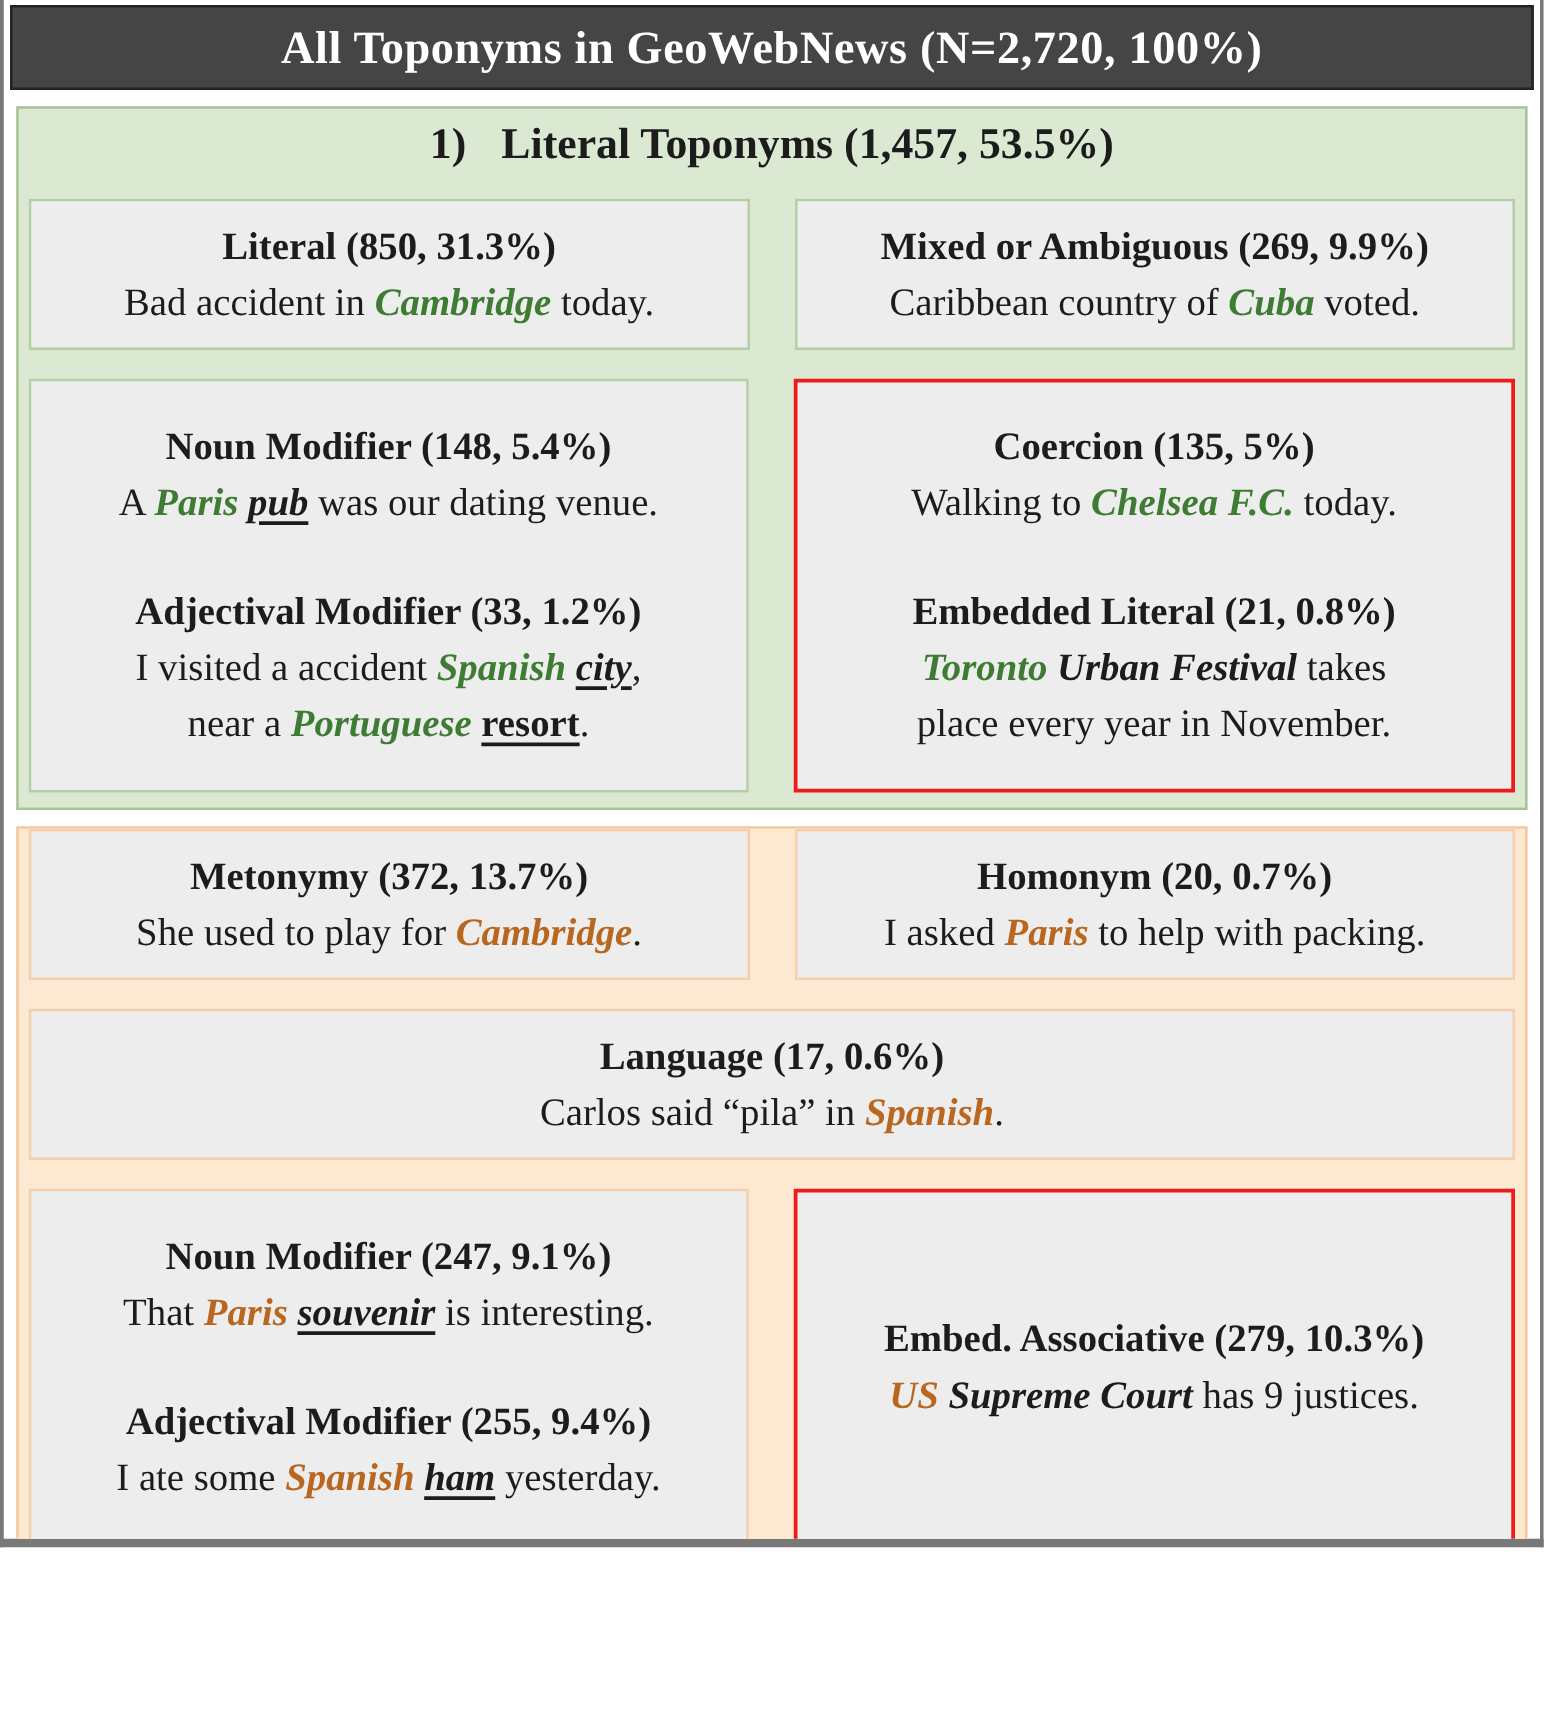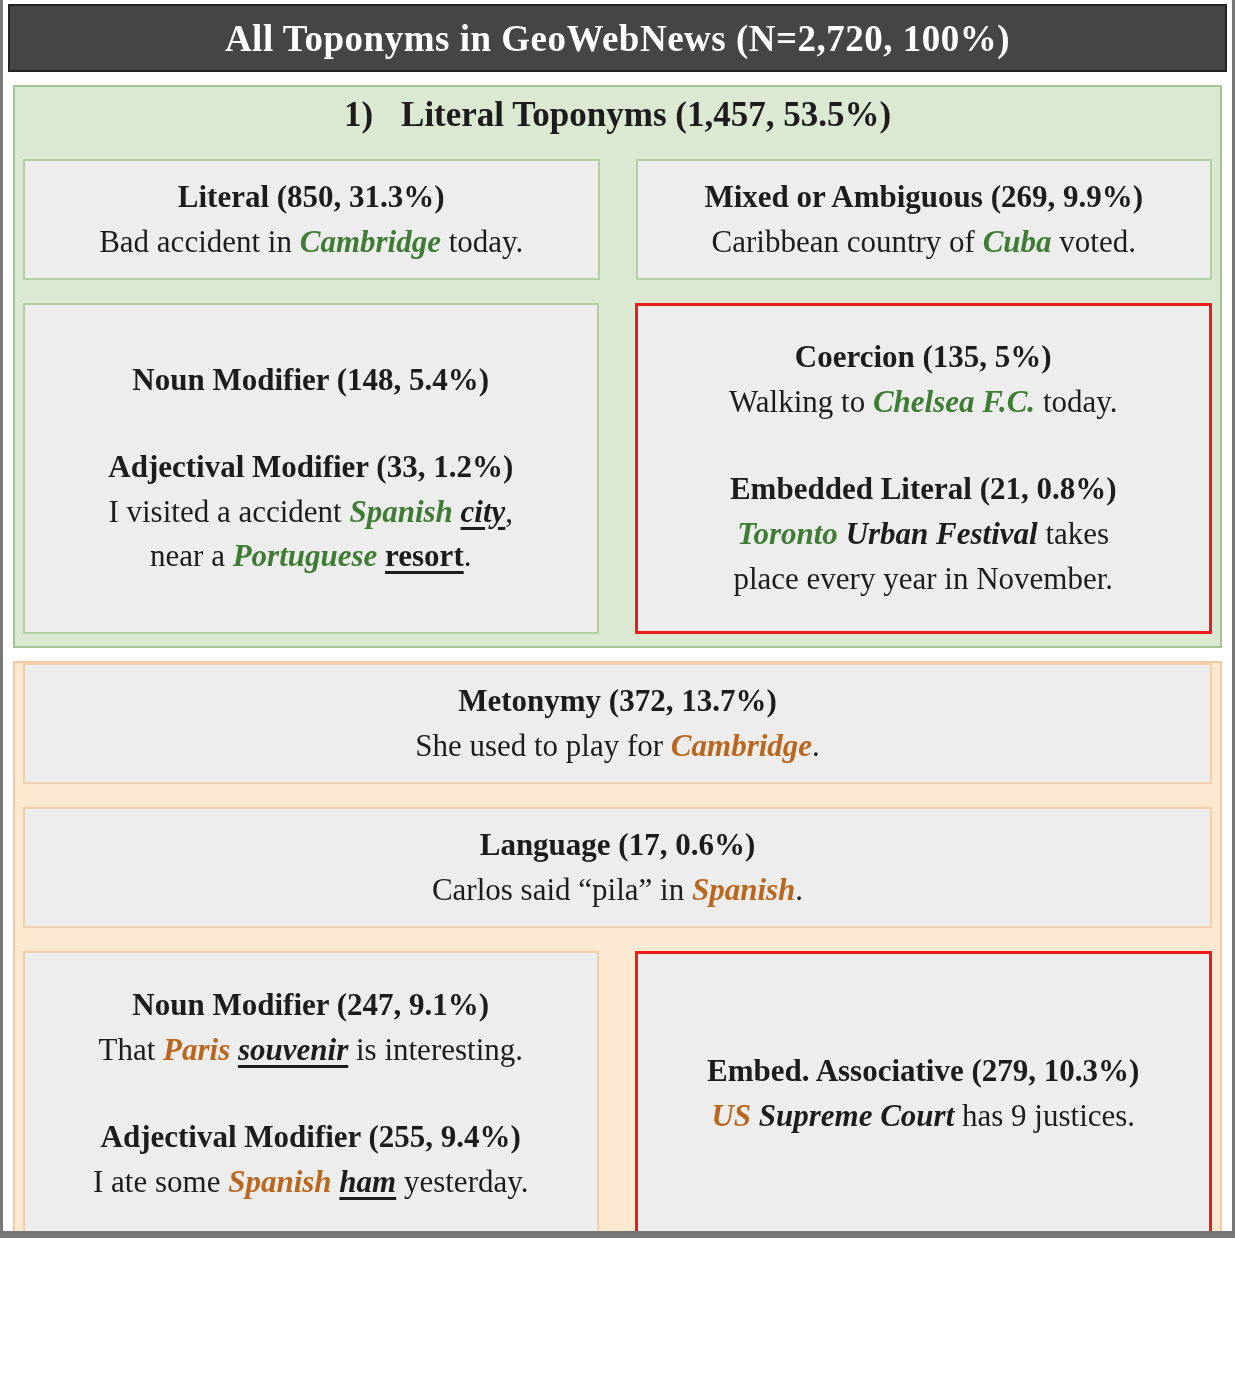--- a/index.html
+++ b/index.html
@@ -82,20 +82,21 @@
               <div class="group">
                 <div class="box-title">Mixed or Ambiguous (269, 9.9%)</div>
                 <div class="line"><span class="seg seg-plain">Caribbean country of </span><span class="seg seg-topo">Cuba</span><span class="seg seg-plain"> voted.</span></div>
               </div>
             </div>
           </div>
           <div class="row tall">
             <div class="tbox">
               <div class="group">
                 <div class="box-title">Noun Modifier (148, 5.4%)</div>
+                <div class="line"><span class="seg seg-plain">A </span><span class="seg seg-topo">Paris</span><span class="seg seg-plain"> </span><span class="seg seg-noun">pub</span><span class="seg seg-plain"> was our dating venue.</span></div>
               </div>
               <div class="group">
                 <div class="box-title">Adjectival Modifier (33, 1.2%)</div>
                 <div class="line"><span class="seg seg-plain">I visited a accident </span><span class="seg seg-topo">Spanish</span><span class="seg seg-plain"> </span><span class="seg seg-noun">city</span><span class="seg seg-plain">,</span></div>
                 <div class="line"><span class="seg seg-plain">near a </span><span class="seg seg-topo">Portuguese</span><span class="seg seg-plain"> </span><span class="seg seg-noun_upright">resort</span><span class="seg seg-plain">.</span></div>
               </div>
             </div>
             <div class="tbox highlight">
               <div class="group">
                 <div class="box-title">Coercion (135, 5%)</div>
@@ -110,20 +111,26 @@
           </div>
         </div>
       </div>
       <div class="section section-associative theme-orange">
         <div class="rows">
           <div class="row short">
             <div class="tbox">
               <div class="group">
                 <div class="box-title">Metonymy (372, 13.7%)</div>
                 <div class="line"><span class="seg seg-plain">She used to play for </span><span class="seg seg-topo">Cambridge</span><span class="seg seg-plain">.</span></div>
+              </div>
+            </div>
+            <div class="tbox">
+              <div class="group">
+                <div class="box-title">Homonym (20, 0.7%)</div>
+                <div class="line"><span class="seg seg-plain">I asked </span><span class="seg seg-topo">Paris</span><span class="seg seg-plain"> to help with packing.</span></div>
               </div>
             </div>
           </div>
           <div class="row short">
             <div class="tbox">
               <div class="group">
                 <div class="box-title">Language (17, 0.6%)</div>
                 <div class="line"><span class="seg seg-plain">Carlos said “pila” in </span><span class="seg seg-topo">Spanish</span><span class="seg seg-plain">.</span></div>
               </div>
             </div>

